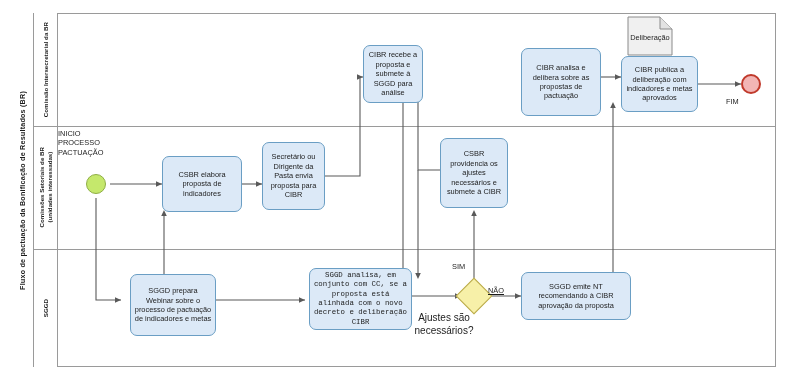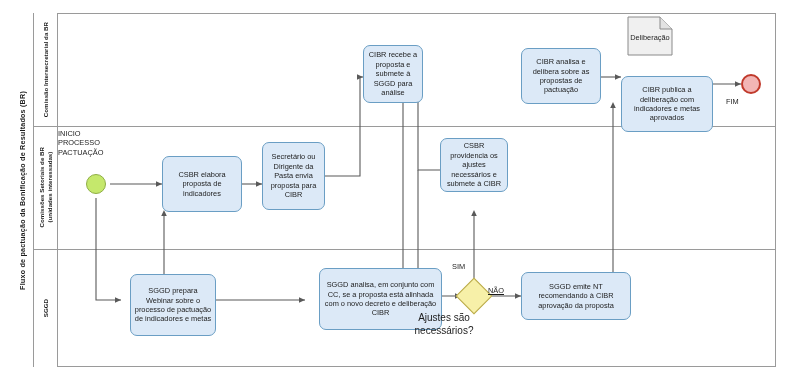--- a/index.html
+++ b/index.html
@@ -254,41 +254,41 @@
   <div class="event start" style="left:86px; top:174px; width:20px; height:20px;"></div>
   <div class="event-label" style="left:58px; top:129px; width:78px;">INICIO
 PROCESSO
 PACTUAÇÃO</div>
 
   <div class="event end" style="left:741px; top:74px; width:20px; height:20px;"></div>
   <div class="event-label" style="left:726px; top:97px; width:50px;">FIM</div>
 
   <div class="task" style="left:363px; top:45px; width:60px; height:58px;">CIBR recebe a proposta e submete à SGGD para análise</div>
 
-  <div class="task" style="left:521px; top:48px; width:80px; height:56px;text-align:center;">CIBR analisa e delibera sobre as propostas de pactuação</div>
-
-  <div class="task" style="left:621px; top:56px; width:92px; height:56px;margin-top:20px;">CIBR publica a deliberação com indicadores e metas aprovados</div>
+  <div class="task" style="left:521px; top:48px; width:80px; height:68px;text-align:center;">CIBR analisa e delibera sobre as propostas de pactuação</div>
+
+  <div class="task" style="left:621px; top:56px; width:77px; height:56px;">CIBR publica a deliberação com indicadores e metas aprovados</div>
 
   <div class="doc" style="left:627px; top:16px; width:46px; height:40px;">
     <svg width="46" height="40" viewBox="0 0 46 40">
       <path d="M1,1 L33,1 L45,13 L45,39 L1,39 Z" fill="#f0f0f0" stroke="#8a8a8a" stroke-width="1"></path>
       <path d="M33,1 L33,13 L45,13" fill="#e2e2e2" stroke="#8a8a8a" stroke-width="1"></path>
     </svg>
   </div>
   <div class="doc-label" style="left:627px; top:33px; width:46px;">Deliberação</div>
 
   <div class="task" style="left:162px; top:156px; width:80px; height:56px;">CSBR elabora proposta de indicadores</div>
 
   <div class="task" style="left:262px; top:142px; width:63px; height:68px;">Secretário ou Dirigente da Pasta envia proposta para CIBR</div>
 
-  <div class="task" style="left:440px; top:138px; width:68px; height:54px;">CSBR providencia os ajustes necessários e submete à CIBR</div>
+  <div class="task" style="left:440px; top:138px; width:68px; height:70px;">CSBR providencia os ajustes necessários e submete à CIBR</div>
 
   <div class="task" style="left:130px; top:274px; width:86px; height:62px;">SGGD prepara Webinar sobre o processo de pactuação de indicadores e metas</div>
 
-  <div class="task" style="left:319px; top:268px; width:123px; height:62px;">SGGD analisa, em conjunto com CC,  se a proposta está alinhada com o novo decreto e deliberação CIBR</div>
+  <div class="task" style="left:309px; top:268px; width:103px; height:62px;font-family:Liberation Mono, monospace;">SGGD analisa, em conjunto com CC,  se a proposta está alinhada com o novo decreto e deliberação CIBR</div>
 
   <div class="task" style="left:521px; top:272px; width:110px; height:48px;">SGGD emite NT recomendando à CIBR aprovação da proposta</div>
 
   <div class="gateway" style="left:461px; top:283px;"></div>
   <div class="gateway-label" style="left:409px; top:311px; width:70px;">Ajustes são
 necessários?</div>
   <div class="flow-label" style="left:452px; top:262px;">SIM</div>
   <div class="flow-label" style="left:488px; top:286px;text-decoration:underline;">NÃO</div>
 
 </div>

